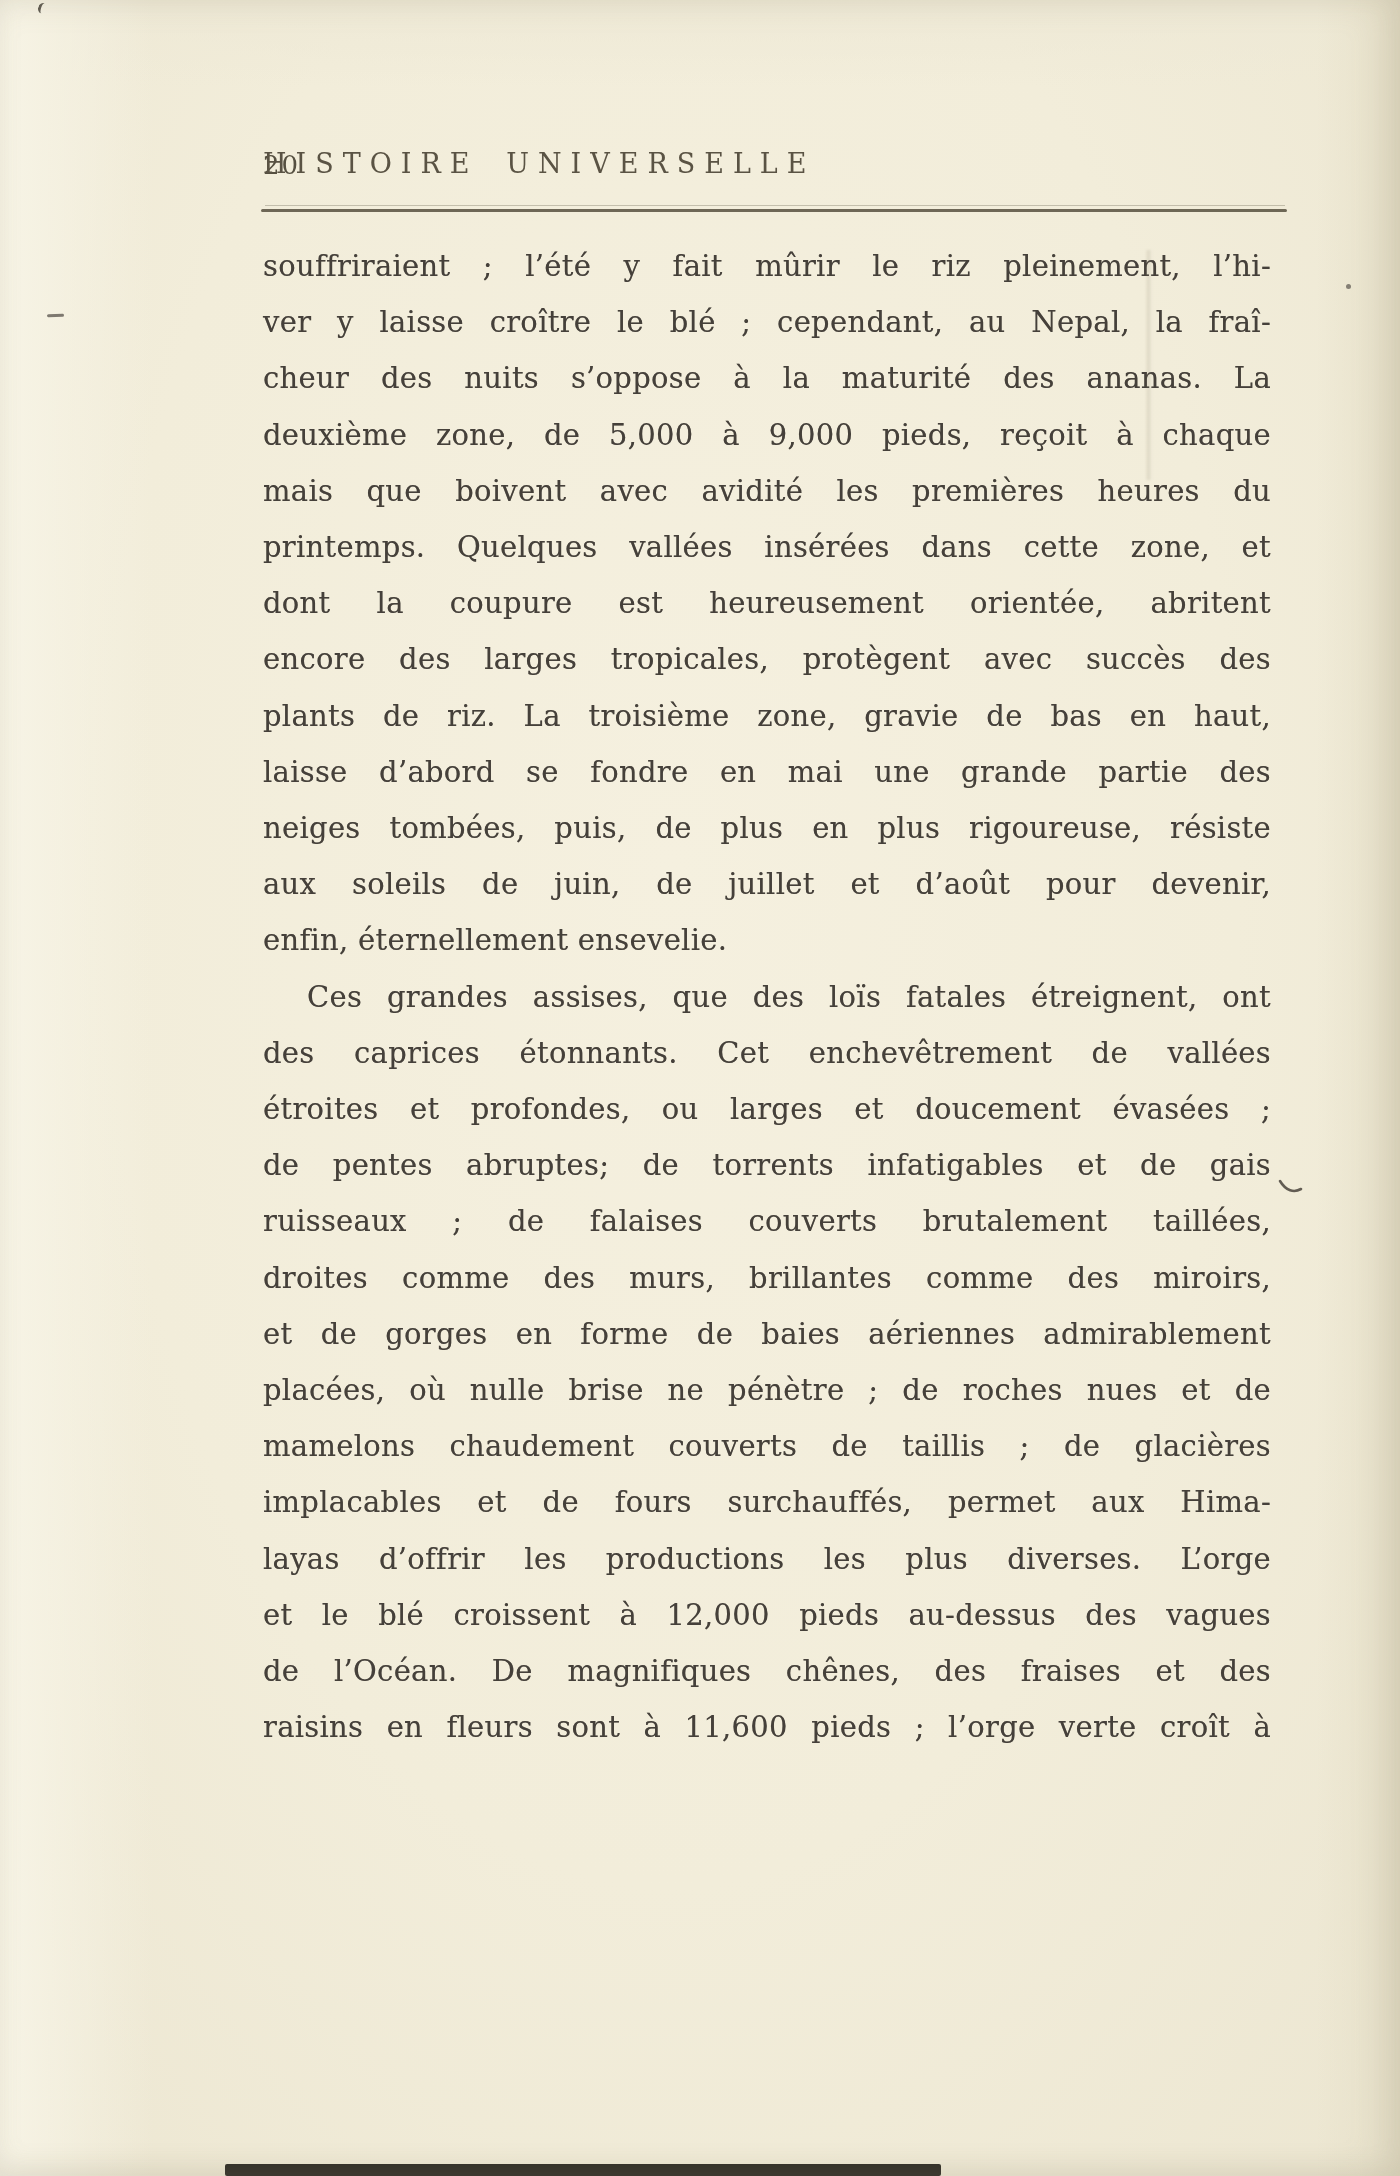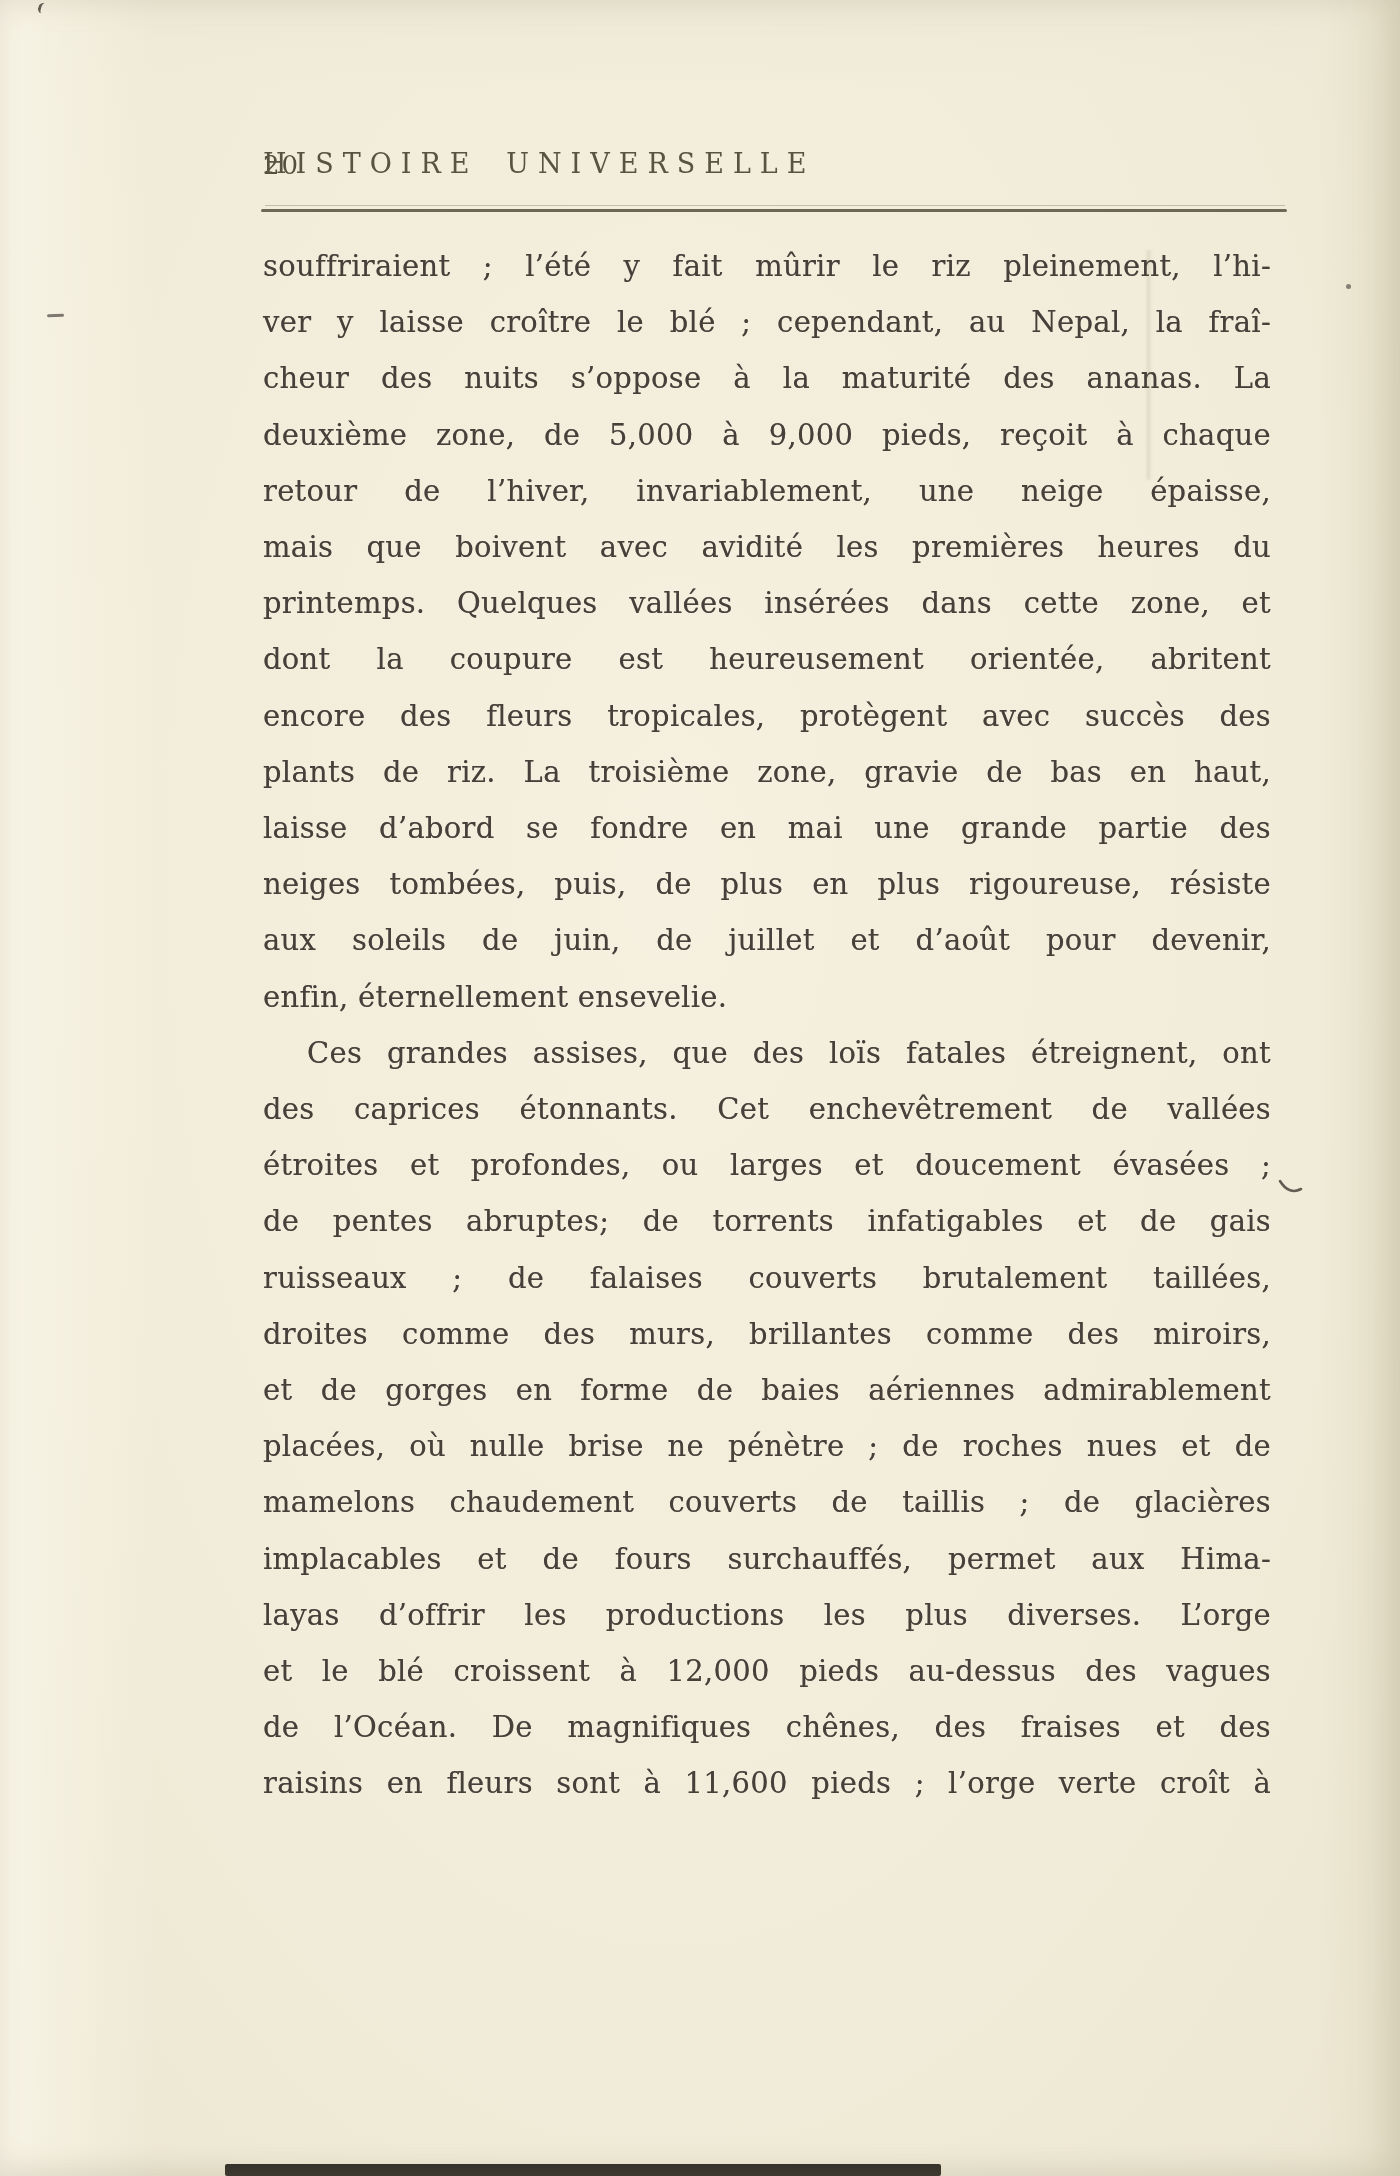--- a/index.html
+++ b/index.html
@@ -90,25 +90,24 @@
   <span class="running-title">HISTOIRE UNIVERSELLE</span>
 
   <div class="rule"></div>
 
   <main class="bodytext">
 
   <p class="line">souffriraient ; l’été y fait mûrir le riz pleinement, l’hi-</p>
       <p class="line">ver y laisse croître le blé ; cependant, au Nepal, la fraî-</p>
       <p class="line">cheur des nuits s’oppose à la maturité des ananas. La</p>
       <p class="line">deuxième zone, de 5,000 à 9,000 pieds, reçoit à chaque</p>
-      <p class="line">retour de l’hiver, invariablement, une neige épaisse,</p>
       <p class="line">mais que boivent avec avidité les premières heures du</p>
       <p class="line">printemps. Quelques vallées insérées dans cette zone, et</p>
       <p class="line">dont la coupure est heureusement orientée, abritent</p>
-      <p class="line">encore des fleurs tropicales, protègent avec succès des</p>
+      <p class="line">encore des larges tropicales, protègent avec succès des</p>
       <p class="line">plants de riz. La troisième zone, gravie de bas en haut,</p>
       <p class="line">laisse d’abord se fondre en mai une grande partie des</p>
       <p class="line">neiges tombées, puis, de plus en plus rigoureuse, résiste</p>
       <p class="line">aux soleils de juin, de juillet et d’août pour devenir,</p>
       <p class="line flush">enfin, éternellement ensevelie.</p>
       <p class="line indent">Ces grandes assises, que des loïs fatales étreignent, ont</p>
       <p class="line">des caprices étonnants. Cet enchevêtrement de vallées</p>
       <p class="line">étroites et profondes, ou larges et doucement évasées ;</p>
       <p class="line">de pentes abruptes; de torrents infatigables et de gais</p>
       <p class="line">ruisseaux ; de falaises couverts brutalement taillées,</p>

